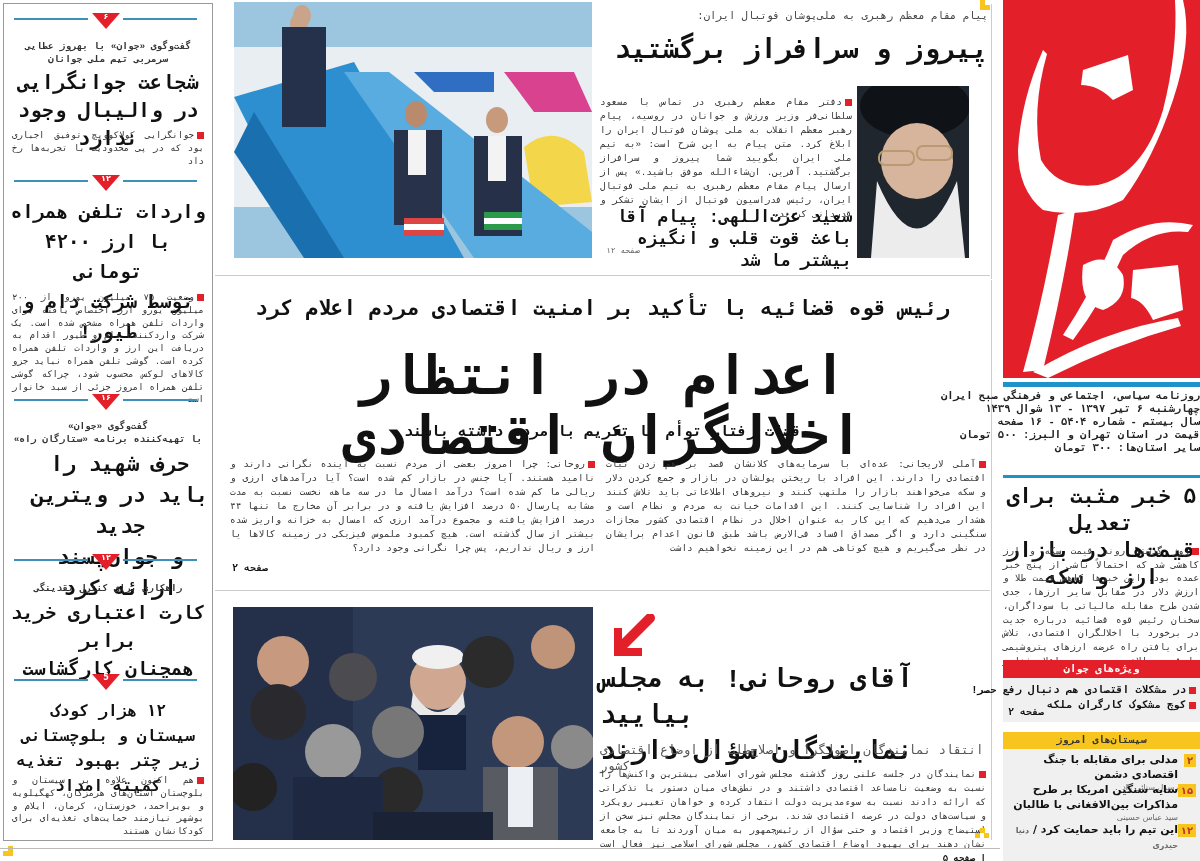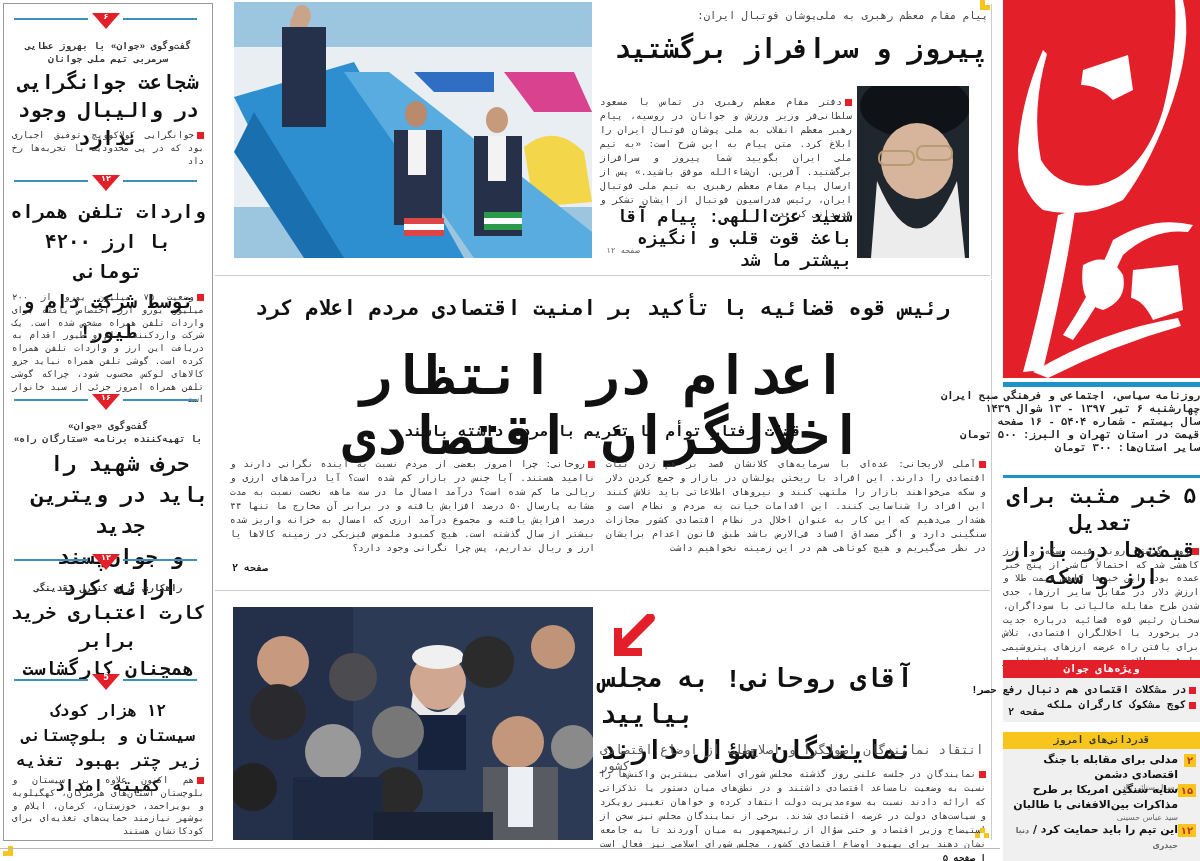--- a/index.html
+++ b/index.html
@@ -309,21 +309,21 @@
 
 <div id="vizheh-box" class="abs"></div>
 <div id="vizheh-title" class="abs">ویژه‌های جوان</div>
 <div class="abs rtl" style="left:1006px; top:683px; width:190px;">
   <div class="vizheh-item"><span class="red-sq"></span><span>در مشکلات اقتصادی هم دنبال رفع حصر!</span></div>
   <div class="vizheh-item"><span class="red-sq"></span><span>کوچ مشکوک کارگران ملکه</span></div>
 </div>
 <div class="abs" style="left:1008px; top:706px; font-size:10px; font-weight:bold; color:#111;">صفحه ۲</div>
 
 <div id="notes-box" class="abs"></div>
-<div id="notes-title" class="abs">قدردانی‌های امروز</div>
+<div id="notes-title" class="abs">سیستان‌های امروز</div>
 <div class="note-row" style="top:752px;">
   <span class="note-num">۲</span>
   <div class="note-title">مدلی برای مقابله با جنگ اقتصادی دشمن</div>
   <div class="note-author">رسول سنائی راد</div>
 </div>
 <div class="note-row" style="top:782px;">
   <span class="note-num">۱۵</span>
   <div class="note-title">سایه سنگین امریکا بر طرح مذاکرات بین‌الافغانی با طالبان</div>
   <div class="note-author">سید عباس حسینی</div>
 </div>

